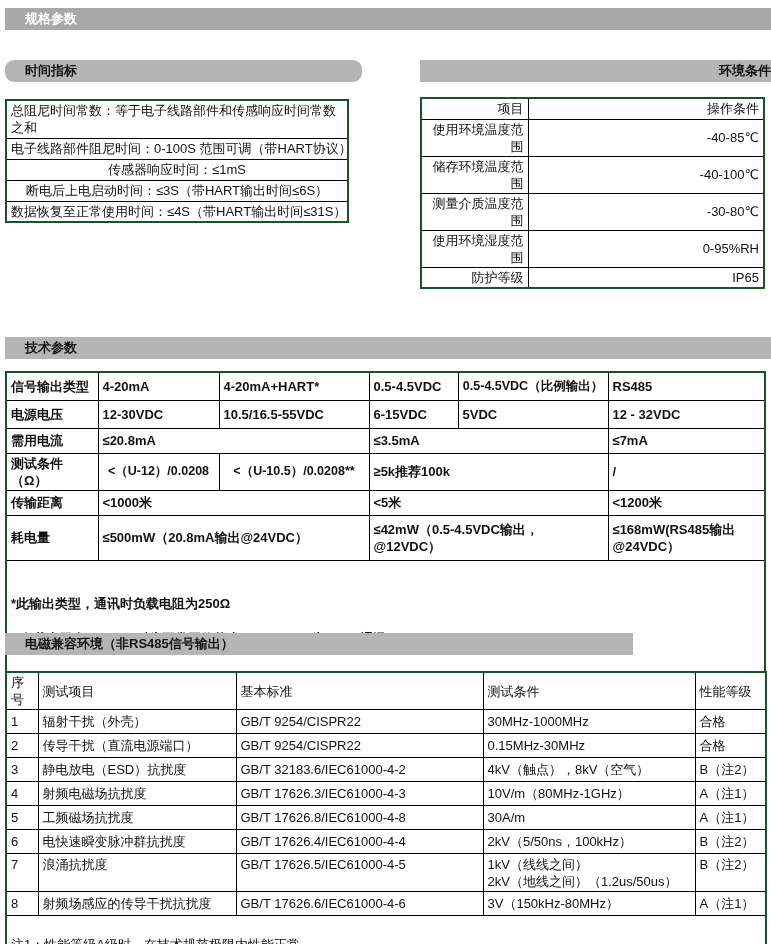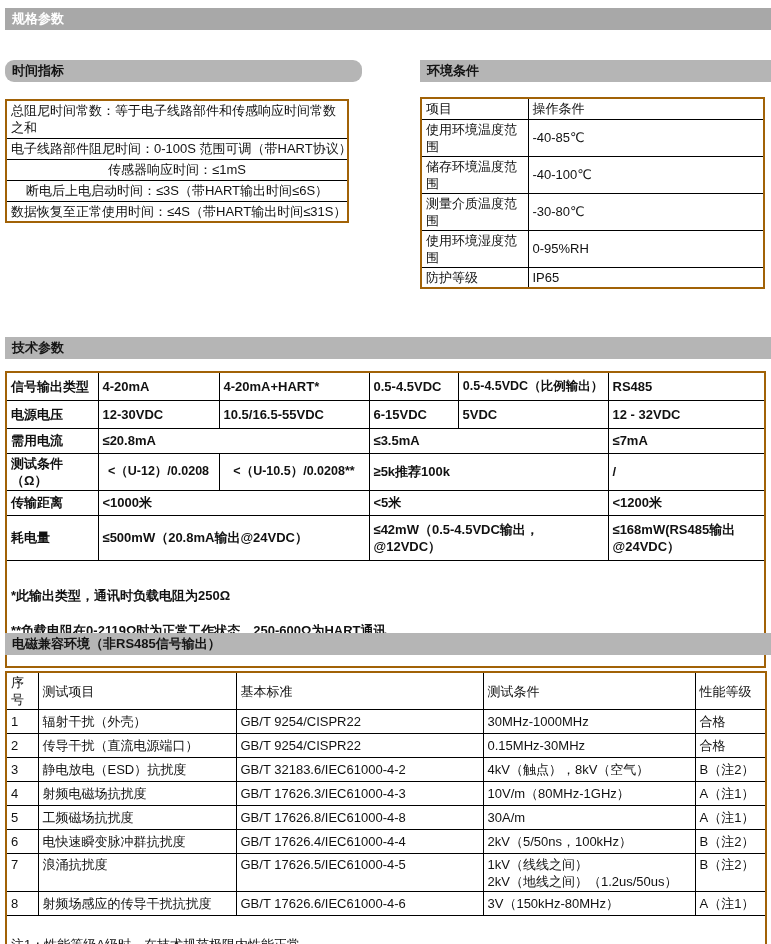--- a/index.html
+++ b/index.html
@@ -1,46 +1,46 @@
 <!DOCTYPE html>
 <html><head>
 <meta charset="utf-8">
 <style>
   html,body{margin:0;padding:0;background:#fff;}
   body{width:771px;height:944px;font-family:"Liberation Sans","DejaVu Sans",sans-serif;color:#1a1a1a;}
   .page{position:relative;width:771px;height:944px;background:#fff;overflow:hidden;}
 
   .bar{position:absolute;height:22px;line-height:22px;font-size:13px;font-weight:bold;
-       padding-left:7px;box-sizing:border-box;background:#b5b5b5;color:#141414;}
+       padding-left:20px;box-sizing:border-box;background:#b5b5b5;color:#141414;}
   .bar-main{left:5px;top:8px;width:766px;background:#a8a8a8;color:#ffffff;}
   .bar-time{left:5px;top:60px;width:357px;border-radius:9px;}
-  .bar-env{left:420px;top:60px;width:351px;}
+  .bar-env{left:420px;top:60px;width:351px;text-align:right;}
   .bar-tech{left:5px;top:337px;width:766px;}
-  .bar-emc{left:5px;top:633px;width:766px;}
+  .bar-emc{left:5px;top:633px;width:628px;}
 
   table.tbl{border-collapse:collapse;table-layout:fixed;position:absolute;
-            border:2px solid #a16207;background:#fff;}
+            border:2px solid #14532d;background:#fff;}
   table.tbl td{border:1px solid #000;font-size:13px;padding:1px 4px;
                vertical-align:middle;white-space:pre-line;overflow:hidden;
                color:#111;line-height:17px;}
 
   .t-time{left:5px;top:99px;width:344px;}
   .t-time td.nw{white-space:nowrap;text-align:center;}
   .t-time tr{height:21px;}
   .t-time tr.tall{height:38px;}
 
-  .t-env{left:420px;top:97px;width:345px;}
+  .t-env{left:420px;top:97px;width:345px;text-align:right;}
   .t-env tr{height:21px;}
 
   .t-tech{left:5px;top:371px;width:761px;font-weight:bold;}
   .t-tech tr.r28{height:28px;}
   .t-tech tr.r25{height:25px;}
   .t-tech tr.r45{height:45px;margin-top:45px;}
   .t-tech td.nwp{white-space:nowrap;font-size:12.5px;padding:1px 2px;text-align:center;}
-  .t-tech td.foot{padding:9px 4px;height:38px;vertical-align:middle;}
+  .t-tech td.foot{padding:17px 4px;height:38px;vertical-align:middle;}
   .t-tech td.foot div{line-height:18px;}
 
   .t-emc{left:5px;top:671px;width:762px;}
   .t-emc tr{height:24px;}
   .t-emc tr.r2l td{vertical-align:top;padding-top:2px;}
   .t-emc td.notes{padding:3px 4px;height:36px;vertical-align:middle;}
   .t-emc td.notes div{line-height:18px;}
 </style>
 </head>
 <body>

